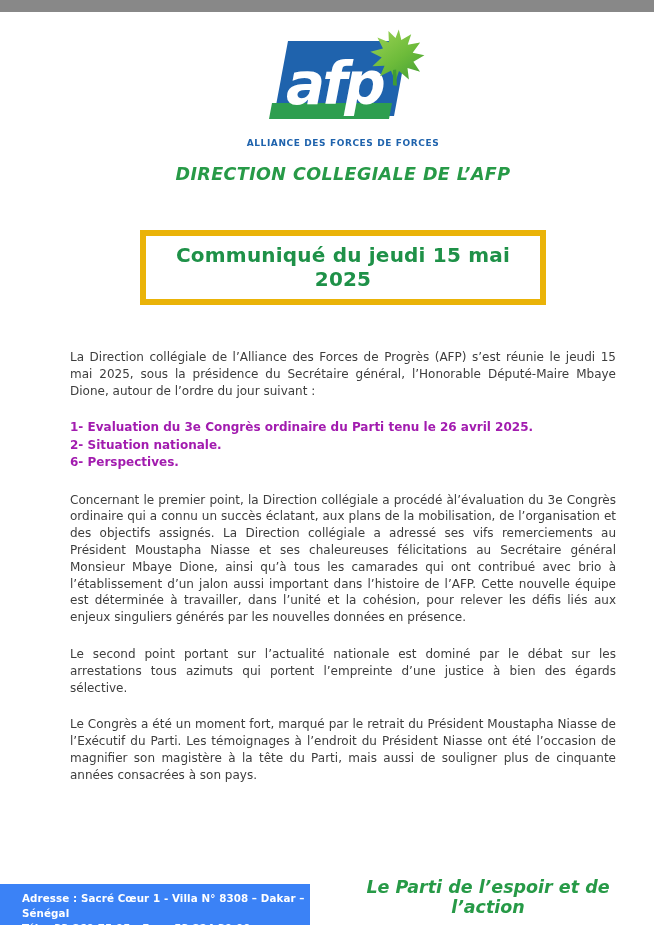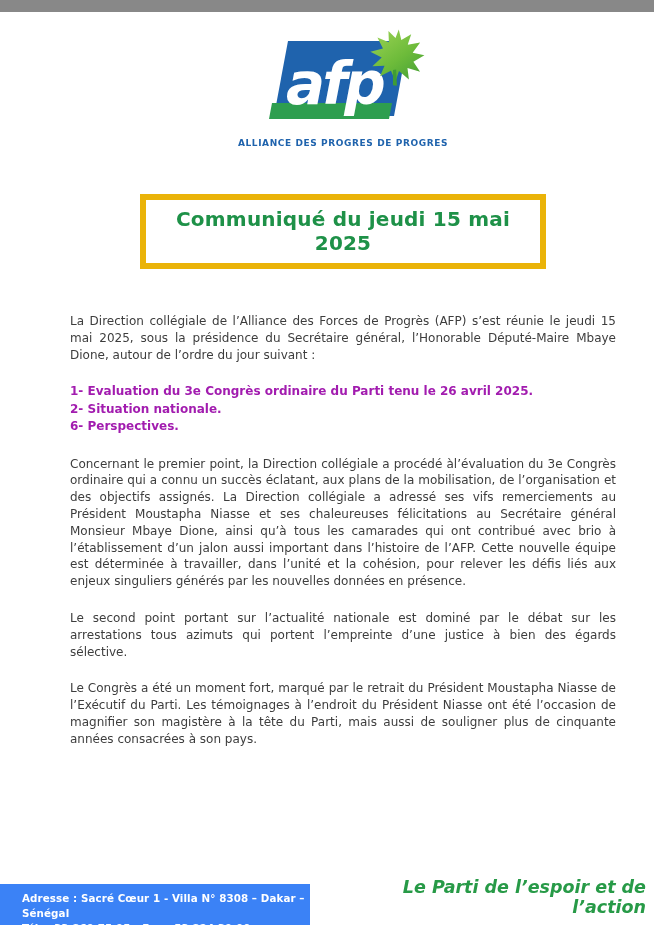--- a/index.html
+++ b/index.html
@@ -81,21 +81,21 @@
     font-weight: bold;
     padding: 7px 0 0 22px;
     line-height: 1.45;
     letter-spacing: 0.1px;
   }
   .slogan {
     position: absolute;
     left: 330px;
     right: 8px;
     bottom: 20px;
-    text-align: right;
+    text-align: center;
     color: #279a47;
     font-size: 17.5px;
     font-weight: bold;
     font-style: italic;
   }
 </style>
 </head>
 <body>
 
 <div class="page">
@@ -114,23 +114,24 @@
 
       <polygon points="16,79 136,79 133,95 13,95" fill="#2e9e4f"></polygon>
 
       <text x="30" y="80" font-family="'DejaVu Sans', sans-serif" font-weight="bold" font-style="italic" font-size="58" fill="#ffffff" letter-spacing="-3">afp</text>
 
       <g transform="translate(118,2) rotate(8)">
         <path fill="url(#leafGrad)" d="M25,0 L29,10 L38,3 L36,14 L48,10 L42,21 L54,22 L44,30 L52,39 L39,37 L42,48 L31,41 L29,52 L23,42 L13,49 L16,38 L4,40 L12,30 L0,26 L12,21 L5,11 L17,14 L15,3 L23,9 Z"></path>
         <path fill="#3f9c35" d="M28,40 L31,56 L27,56 L25,41 Z"></path>
       </g>
     </svg>
-    <div style="color:#1f63ad;font-size:9px;font-weight:bold;letter-spacing:0.6px;margin-top:2px;">ALLIANCE DES PROGRES DE PROGRES</div>
+    <div style="color:#1f63ad;font-size:9px;font-weight:bold;letter-spacing:0.6px;margin-top:2px;">ALLIANCE DES FORCES DE FORCES</div>
   </div>
 
+  <div class="org-line">DIRECTION COLLEGIALE DE L’AFP</div>
 
   <div class="banner">
     <span class="banner-text">Communiqué du jeudi 15 mai 2025</span>
   </div>
 
   <div class="doc-body">
     <p>La Direction collégiale de l’Alliance des Forces de Progrès (AFP) s’est réunie le jeudi 15 mai 2025, sous la présidence du Secrétaire général, l’Honorable Député-Maire Mbaye Dione, autour de l’ordre du jour suivant :</p>
 
     <div class="agenda">
       <div class="agenda-item">1- Evaluation du 3e Congrès ordinaire du Parti tenu le 26 avril 2025.</div>

